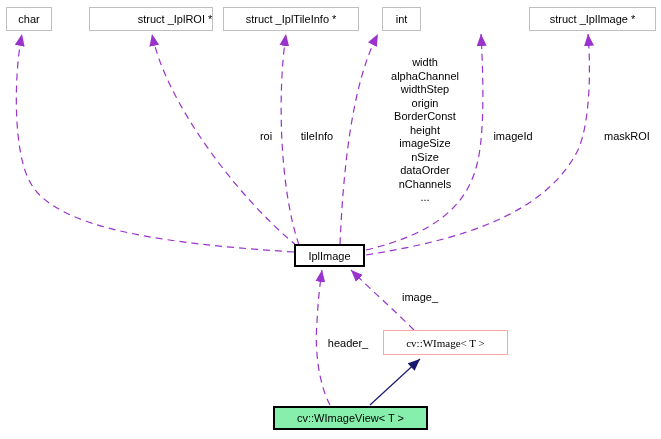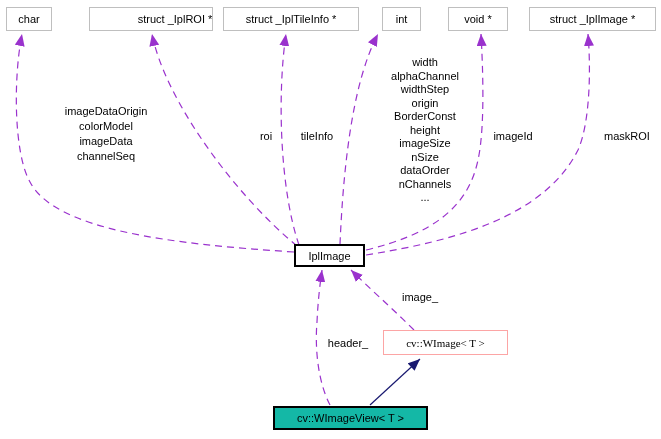--- a/index.html
+++ b/index.html
@@ -17,21 +17,21 @@
     box-sizing:border-box;
     display:flex;align-items:center;justify-content:center;
     background:#ffffff;
     border:1px solid #bfbfbf;
     font-size:11px;
     white-space:nowrap;
     text-align:right;
   }
   .node.doc{border:2px solid #000000;}
   .node.doc-thin{border:1px solid #fca5a5;font-family:Liberation Serif, serif;}
-  .node.current{border:2px solid #000000;background:#14b8a6;}
+  .node.current{border:2px solid #000000;background:#86efac;}
   .elabel{
     position:absolute;
     font-size:11px;
     text-align:center;
     white-space:pre-line;
     line-height:13.5px;
   }
   .elabel.left-list{line-height:15px;}
 </style>
 </head>
@@ -58,31 +58,26 @@
       <path d="M330,405 C317,380 315,345 317,322 C318,300 320,284 322,270" marker-end="url(#ah-purple)"></path>
       <path d="M414,330 C393,309 370,289 351,270" marker-end="url(#ah-purple)"></path>
     </g>
     <path d="M370,405 L420,359" fill="none" stroke="#191970" stroke-width="1.2" marker-end="url(#ah-navy)"></path>
   </svg>
 
   <div class="node" style="left:6px;top:7px;width:46px;height:24px;">char</div>
   <div class="node" style="left:89px;top:7px;width:124px;height:24px;padding-left:48px;">struct _IplROI *</div>
   <div class="node" style="left:223px;top:7px;width:136px;height:24px;">struct _IplTileInfo *</div>
   <div class="node" style="left:382px;top:7px;width:39px;height:24px;">int</div>
-  <div class="node" style="left:448px;top:7px;width:60px;height:24px;">void *</div>
   <div class="node" style="left:529px;top:7px;width:127px;height:24px;">struct _IplImage *</div>
 
   <div class="node doc" style="left:294px;top:244px;width:71px;height:23px;">IplImage</div>
   <div class="node doc-thin" style="left:383px;top:330px;width:125px;height:25px;">cv::WImage&lt; T &gt;</div>
   <div class="node current" style="left:273px;top:406px;width:155px;height:24px;">cv::WImageView&lt; T &gt;</div>
 
-  <div class="elabel left-list" style="left:26px;top:104px;width:160px;">imageDataOrigin
-colorModel
-imageData
-channelSeq</div>
   <div class="elabel" style="left:246px;top:130px;width:40px;">roi</div>
   <div class="elabel" style="left:287px;top:130px;width:60px;">tileInfo</div>
   <div class="elabel" style="left:365px;top:56px;width:120px;">width
 alphaChannel
 widthStep
 origin
 BorderConst
 height
 imageSize
 nSize

